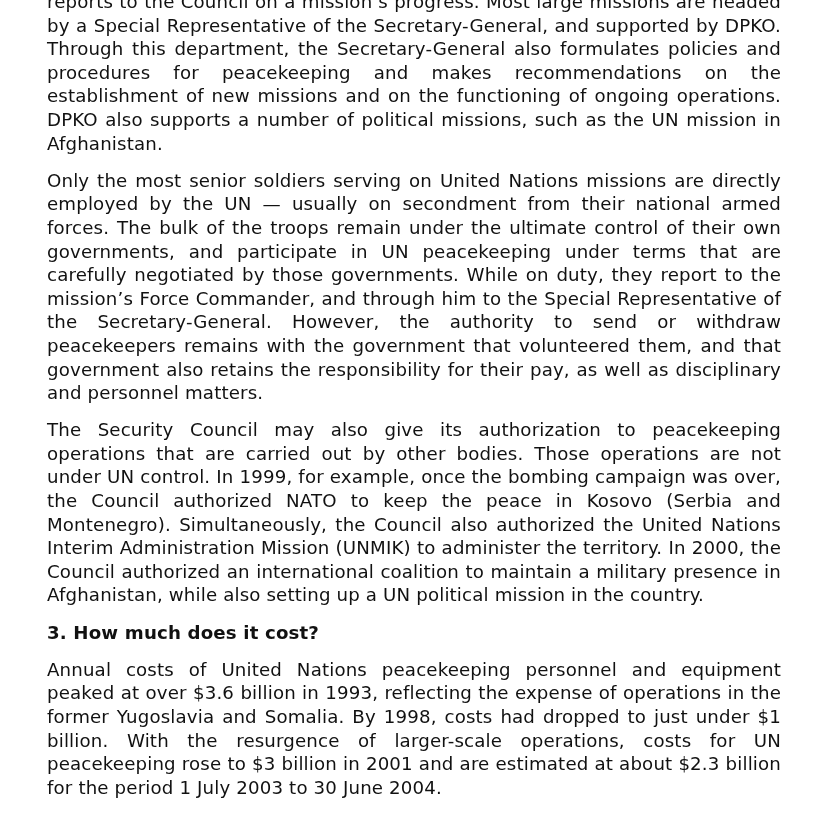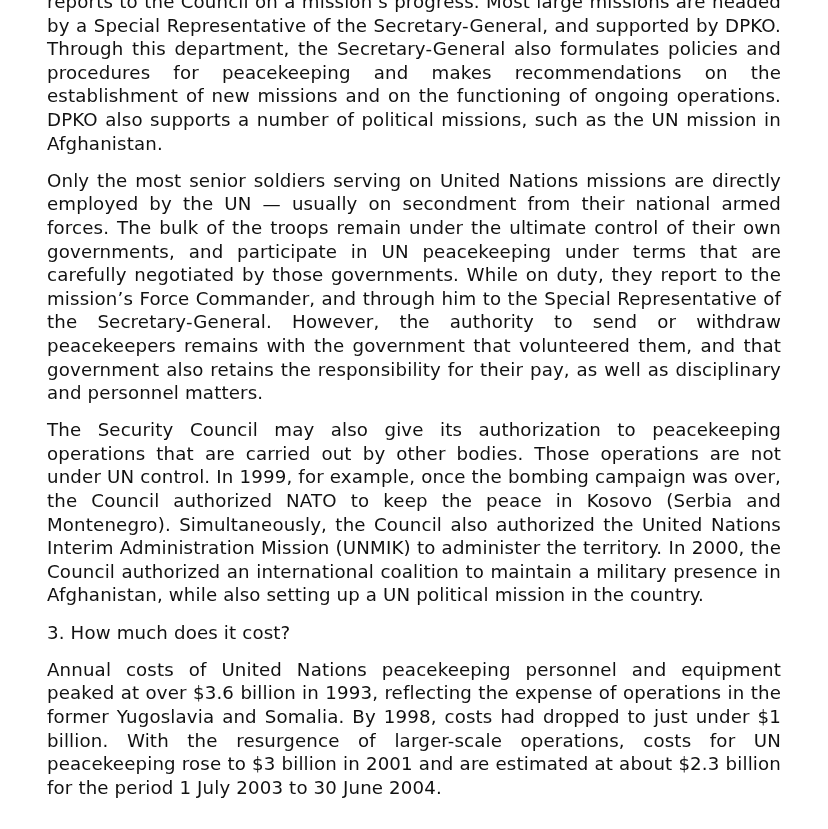--- a/index.html
+++ b/index.html
@@ -9,21 +9,21 @@
     left: 47px;
     top: -10px;
     width: 734px;
     font-family: "DejaVu Sans", sans-serif;
     font-size: 18.2px;
     line-height: 23.6px;
     color: #111111;
     letter-spacing: 0.15px;
   }
   p { margin: 0 0 13.6px 0; text-align: justify; text-align-last: left; }
-  h3 { margin: 0 0 13.6px 0; font-size: 18.2px; font-weight: normal; line-height: 23.6px; }
+  h3 { margin: 0 0 13.6px 0; font-size: 18.2px; font-weight: bold; line-height: 23.6px; }
 </style>
 </head>
 <body>
 
 <div class="page">
   <p>reports to the Council on a mission’s progress. Most large missions are headed by a Special Representative of the Secretary-General, and supported by DPKO. Through this department, the Secretary-General also formulates policies and procedures for peacekeeping and makes recommendations on the establishment of new missions and on the functioning of ongoing operations. DPKO also supports a number of political missions, such as the UN mission in Afghanistan.</p>
   <p>Only the most senior soldiers serving on United Nations missions are directly employed by the UN — usually on secondment from their national armed forces. The bulk of the troops remain under the ultimate control of their own governments, and participate in UN peacekeeping under terms that are carefully negotiated by those governments. While on duty, they report to the mission’s Force Commander, and through him to the Special Representative of the Secretary-General.  However, the authority to send or withdraw peacekeepers remains with the government that volunteered them, and that government also retains the responsibility for their pay, as well as disciplinary and personnel matters.</p>
   <p>The Security Council may also give its authorization to peacekeeping operations that are carried out by other bodies.  Those operations are not under UN control.  In 1999, for example, once the bombing campaign was over, the Council authorized NATO to keep the peace in Kosovo (Serbia and Montenegro).  Simultaneously, the Council also authorized the United Nations Interim Administration Mission (UNMIK) to administer the territory.  In 2000, the Council authorized an international coalition to maintain a military presence in Afghanistan, while also setting up a UN political mission in the country.</p>
   <h3>3. How much does it cost?</h3>
   <p>Annual costs of United Nations peacekeeping personnel and equipment peaked at over $3.6 billion in 1993, reflecting the expense of operations in the former Yugoslavia and Somalia. By 1998, costs had dropped to just under $1 billion. With the resurgence of larger-scale operations, costs for UN peacekeeping rose to $3 billion in 2001 and are estimated at about $2.3 billion for the period 1 July 2003 to 30 June 2004.</p>

